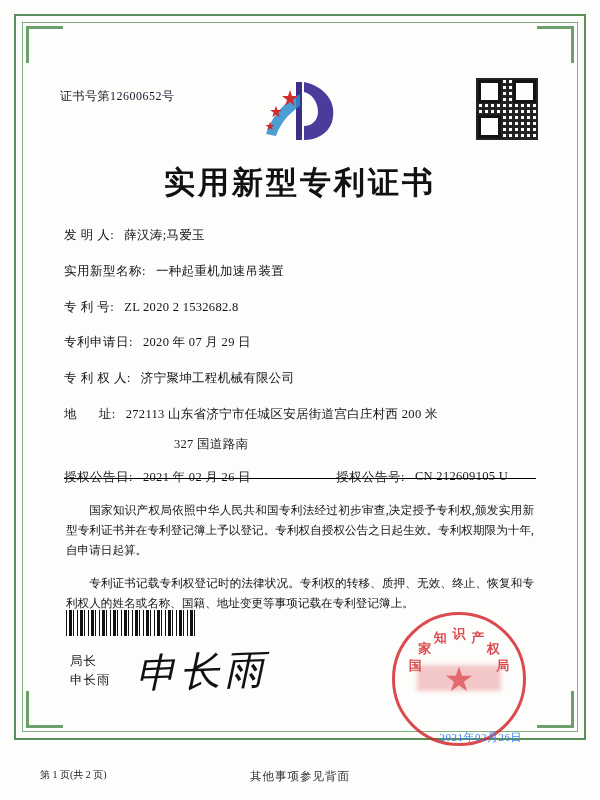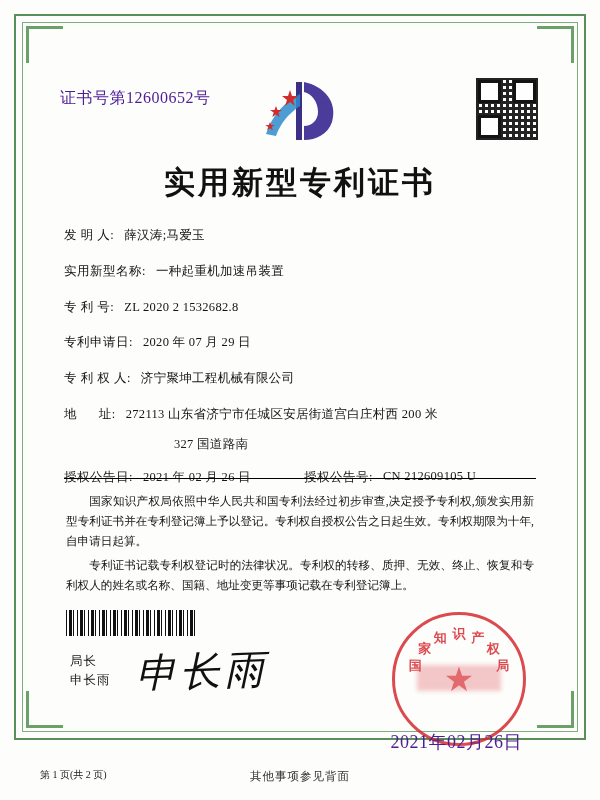--- a/index.html
+++ b/index.html
@@ -61,23 +61,23 @@
     top: 40px;
     right: 40px;
     bottom: 80px;
   }
 
   
   .cert-no {
     position: absolute;
     left: 20px;
     top: 48px;
-    font-size: 16px;
+    font-size: 12px;
     letter-spacing: 0.5px;
-    color: #4c1d95;
+    color: #0f172a;
   }
 
   .logo {
     position: absolute;
     left: 50%;
     transform: translateX(-50%);
     top: 36px;
     width: 108px;
     height: 68px;
   }
@@ -183,21 +183,21 @@
     position: absolute;
     left: 26px;
     right: 26px;
     top: 448px;
     font-size: 11.6px;
     line-height: 1.72;
     text-align: justify;
     color: #141414;
   }
   .paragraphs p {
-    margin: 4px 0 4px 0;
+    margin: 13px 0 4px 0;
     text-indent: 2em;
     font-family: Liberation Serif, serif;
   }
 
   
   .barcode {
     position: absolute;
     left: 26px;
     top: 570px;
     width: 132px;
@@ -272,22 +272,22 @@
     top: 50px;
     width: 84px;
     height: 26px;
     background: rgba(212, 36, 42, 0.30);
     filter: blur(2px);
   }
   .seal-date {
     position: absolute;
     right: 38px;
     top: 690px;
-    font-size: 18px;
-    color: #4c1d95;
+    font-size: 11px;
+    color: #3b82f6;
     letter-spacing: 0.5px;
   }
 
   .page-no {
     position: absolute;
     left: 0;
     right: 0;
     top: 728px;
     text-align: left;
     font-size: 10px;
@@ -366,21 +366,21 @@
       </div>
 
       <div>
         <div class="field-row" style="margin-bottom:12px;">
           <div class="field-label">地      址:</div>
           <div class="field-value">272113  山东省济宁市任城区安居街道宫白庄村西 200 米</div>
         </div>
         <div class="addr-second">327 国道路南</div>
       </div>
 
-      <div class="two-col" style="margin-top:16px;">
+      <div class="two-col" style="margin-top:16px;gap:32px;">
         <div class="col left">
           <div class="field-label">授权公告日:</div>
           <div class="field-value-2">2021 年 02 月 26 日</div>
         </div>
         <div class="col right">
           <div class="field-label">授权公告号:</div>
           <div class="field-value-2">CN 212609105 U</div>
         </div>
       </div>
 

